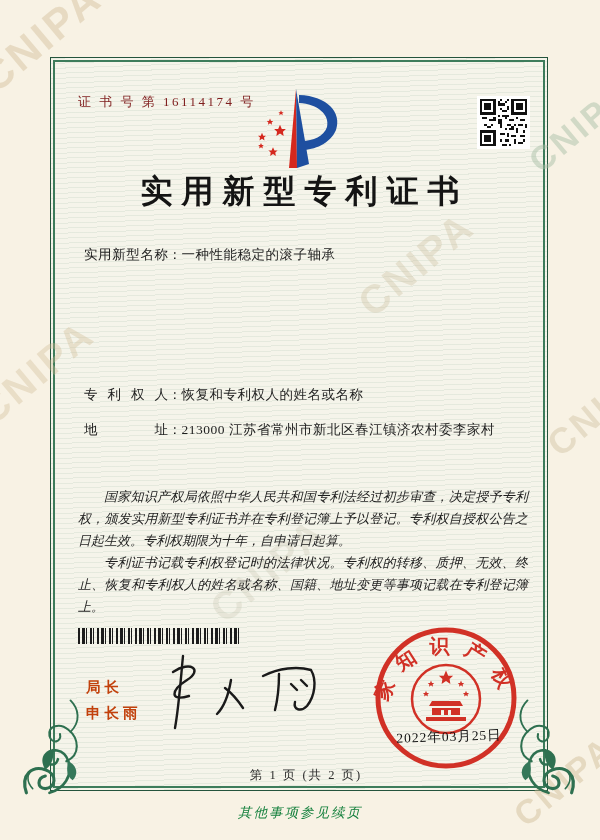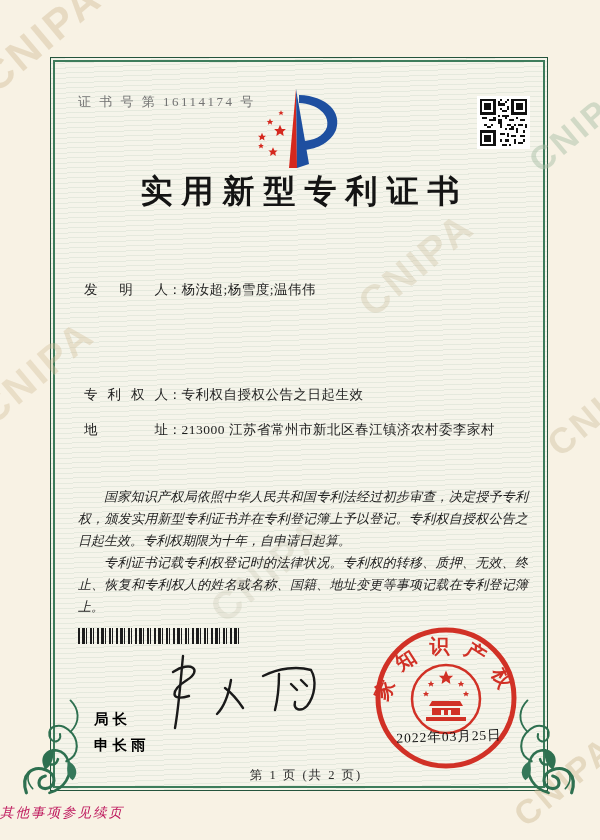--- a/index.html
+++ b/index.html
@@ -20,21 +20,21 @@
   
   .frame { position:absolute; left:50px; top:57px; width:498px; height:734px;
            border:1px solid #24543c; z-index:0;
            background:
              repeating-linear-gradient(178deg, rgba(118,160,134,.13) 0 1px, rgba(0,0,0,0) 1px 5px),
              #f5f4ea; }
   .frame::before { content:""; position:absolute; inset:2px; border:2px solid #3d7c5b; pointer-events:none; }
 
   .content { position:absolute; inset:0; z-index:2; }
 
-  .cert-no { position:absolute; left:78px; top:93px; font-size:13px; letter-spacing:2.5px; color:#737373; }
+  .cert-no { position:absolute; left:78px; top:93px; font-size:13px; letter-spacing:2.5px; color:#7f1d1d; }
 
   .logo { position:absolute; left:250px; top:86px; width:100px; height:86px; }
 
   .qr { position:absolute; left:477px; top:96px; width:53px; height:53px; background:#fff; padding:3px; }
   .qr svg { width:100%; height:100%; display:block; }
 
   .title { position:absolute; left:0; right:0; top:170px; text-align:center; text-indent:9px;
            font-size:32px; font-weight:700; letter-spacing:9px; color:#141414; }
 
   .row { position:absolute; left:84px; font-size:13.5px; color:#1f1f1f; white-space:nowrap; }
@@ -48,36 +48,36 @@
   .body-text p { text-indent:2em; }
 
   .barcode { position:absolute; left:78px; top:628px; width:163px; height:16px;
              background:repeating-linear-gradient(90deg,
                #1c1c1c 0 2px, rgba(0,0,0,0) 2px 4px,
                #1c1c1c 4px 7px, rgba(0,0,0,0) 7px 8px,
                #1c1c1c 8px 9px, rgba(0,0,0,0) 9px 12px,
                #1c1c1c 12px 14px, rgba(0,0,0,0) 14px 15px,
                #1c1c1c 15px 16px, rgba(0,0,0,0) 16px 19px); }
 
-  .signer { position:absolute; left:94px; font-family:"Liberation Sans","DejaVu Sans",sans-serif;
-            font-weight:600; font-size:14.5px; letter-spacing:4px; color:#000000;margin-top:32px; }
+  .signer { position:absolute; left:86px; font-family:"Liberation Sans","DejaVu Sans",sans-serif;
+            font-weight:600; font-size:14.5px; letter-spacing:4px; color:#c2410c; }
   .signer-title { top:678px; }
   .signer-name  { top:704px; }
 
   .signature { position:absolute; left:145px; top:650px; width:200px; height:85px; }
 
   .seal { position:absolute; left:371px; top:623px; width:150px; height:150px; opacity:.95; }
   .seal-date { position:absolute; left:374px; top:728px; width:150px; text-align:center;
                font-size:13.5px; letter-spacing:1px; color:#101010; transform:rotate(-2deg); z-index:3; }
 
   .page-footer { position:absolute; left:12px; right:0; top:767px; text-align:center;
                  font-size:12.5px; letter-spacing:2px; color:#2b2b2b; }
 
-  .continuation { position:absolute; left:0; right:0; top:804px; 
-                  font-size:13.5px; font-style:italic; letter-spacing:2px; color:#be185d; }
+  .continuation { position:absolute; left:0; right:0; top:804px; text-align:center;
+                  font-size:13.5px; font-style:italic; letter-spacing:2px; color:#15803d; }
 
   .fl { position:absolute; width:105px; height:105px; z-index:2; }
   .fl-left  { left:18px;  top:692px; }
   .fl-right { left:475px; top:692px; transform:scaleX(-1); }
 </style>
 </head>
 <body>
 
 <div class="page">
 
@@ -184,25 +184,25 @@
           <rect x="10" y="20" width="2" height="1"></rect>
             <rect x="13" y="20" width="1" height="1"></rect>
           <rect x="19" y="18" width="1" height="1"></rect>
             <rect x="14" y="12" width="1" height="1"></rect>
         </g>
       </svg>
     </div>
 
     <div class="title">实用新型专利证书</div>
 
-    <div class="row r2">
-      <span class="flabel">发明人</span><span>：</span><span class="fvalue">杨汝超;杨雪度;温伟伟</span>
+    <div class="row r1">
+      <span class="flabel">实用新型名称</span><span>：</span><span class="fvalue">一种性能稳定的滚子轴承</span>
     </div>
     <div class="row r5">
-      <span class="flabel">专利权人</span><span>：</span><span class="fvalue">专利权自授权公告之日起生效</span>
+      <span class="flabel">专利权人</span><span>：</span><span class="fvalue">恢复和专利权人的姓名或名称</span>
     </div>
     <div class="row r6">
       <span class="flabel">地址</span><span>：</span><span class="fvalue">213000 江苏省常州市新北区春江镇济农村委李家村</span>
     </div>
 
     <div class="body-text">
       <p>国家知识产权局依照中华人民共和国专利法经过初步审查，决定授予专利权，颁发实用新型专利证书并在专利登记簿上予以登记。专利权自授权公告之日起生效。专利权期限为十年，自申请日起算。</p>
       <p>专利证书记载专利权登记时的法律状况。专利权的转移、质押、无效、终止、恢复和专利权人的姓名或名称、国籍、地址变更等事项记载在专利登记簿上。</p>
     </div>
 

